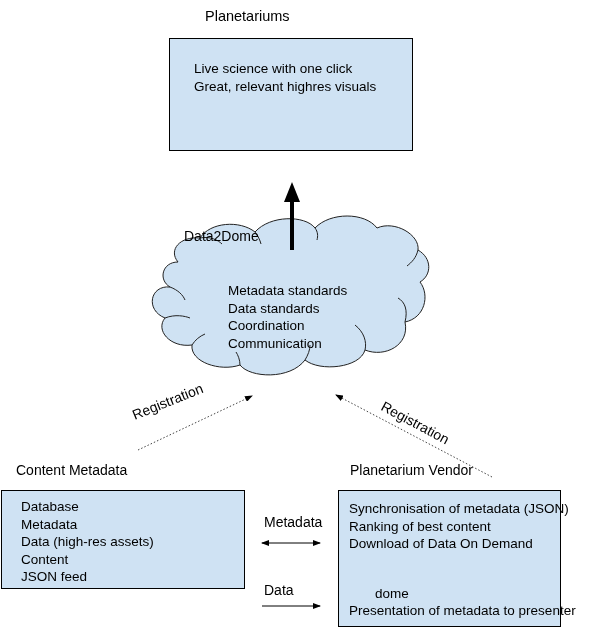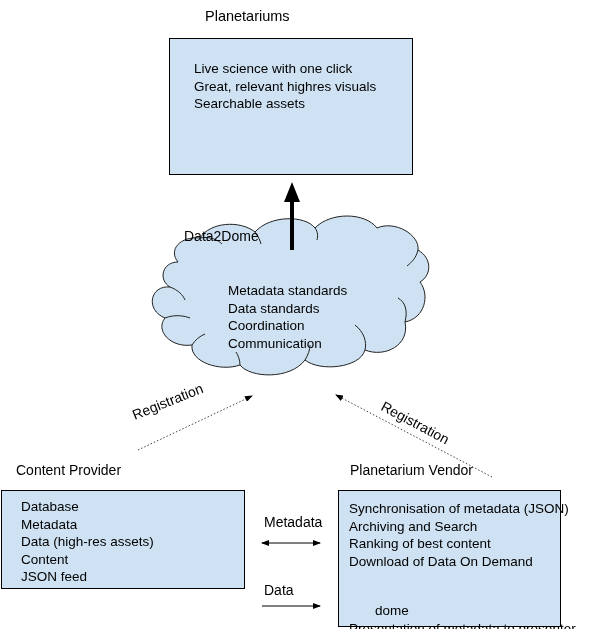--- a/index.html
+++ b/index.html
@@ -59,56 +59,54 @@
 
   <line x1="138" y1="450" x2="252" y2="396" stroke="#444" stroke-width="1" stroke-dasharray="1.5,2" marker-end="url(#arrowSmall)"></line>
   <line x1="492" y1="477" x2="336" y2="395" stroke="#444" stroke-width="1" stroke-dasharray="1.5,2" marker-end="url(#arrowSmall)"></line>
 
   <line x1="262" y1="543" x2="320" y2="543" stroke="#000" stroke-width="1" marker-start="url(#arrowSmallStart)" marker-end="url(#arrowSmall)"></line>
 
   <line x1="262" y1="606" x2="320" y2="606" stroke="#000" stroke-width="1" marker-end="url(#arrowSmall)"></line>
 </svg>
 
 <div class="abs label" style="left:205px; top:8px; font-size:14.5px;">Planetariums</div>
-<div class="box" style="left:169px; top:38px; width:244px; height:137px;">
+<div class="box" style="left:169px; top:38px; width:244px; height:113px;">
   <div class="lines" style="position:absolute; left:24px; top:21px;">
     <div>Live science with one click</div>
     <div>Great, relevant highres visuals</div>
-    <div>Searchable assets</div>
   </div>
 </div>
 
 <div class="abs label" style="left:184px; top:228px;">Data2Dome</div>
 <div class="abs lines" style="left:228px; top:282px;">
   <div>Metadata standards</div>
   <div>Data standards</div>
   <div>Coordination</div>
   <div>Communication</div>
 </div>
 
 <div class="abs label" style="left:130px; top:408px; transform:rotate(-22deg); transform-origin:left top;">Registration</div>
 <div class="abs label" style="left:386px; top:398px; transform:rotate(28deg); transform-origin:left top;">Registration</div>
 
-<div class="abs label" style="left:16px; top:462px;">Content Provider</div>
+<div class="abs label" style="left:16px; top:462px;">Content Metadata</div>
 <div class="box" style="left:1px; top:490px; width:244px; height:99px;">
   <div class="lines" style="position:absolute; left:19px; top:7px;">
     <div>Database</div>
     <div>Metadata</div>
     <div>Data (high-res assets)</div>
     <div>Content</div>
     <div>JSON feed</div>
   </div>
 </div>
 
 <div class="abs label" style="left:264px; top:514px;">Metadata</div>
 <div class="abs label" style="left:264px; top:582px;">Data</div>
 
 <div class="abs label" style="left:350px; top:462px;">Planetarium Vendor</div>
 <div class="box" style="left:338px; top:490px; width:223px; height:137px;">
   <div class="lines" style="position:absolute; left:10px; top:9px;">
     <div>Synchronisation of metadata (JSON)</div>
-    <div>Archiving and Search</div>
     <div>Ranking of best content</div>
     <div>Download of Data On Demand</div>
     <div class="indent">dome</div>
     <div>Presentation of metadata to presenter</div>
   </div>
 </div>
 
 </body></html>

